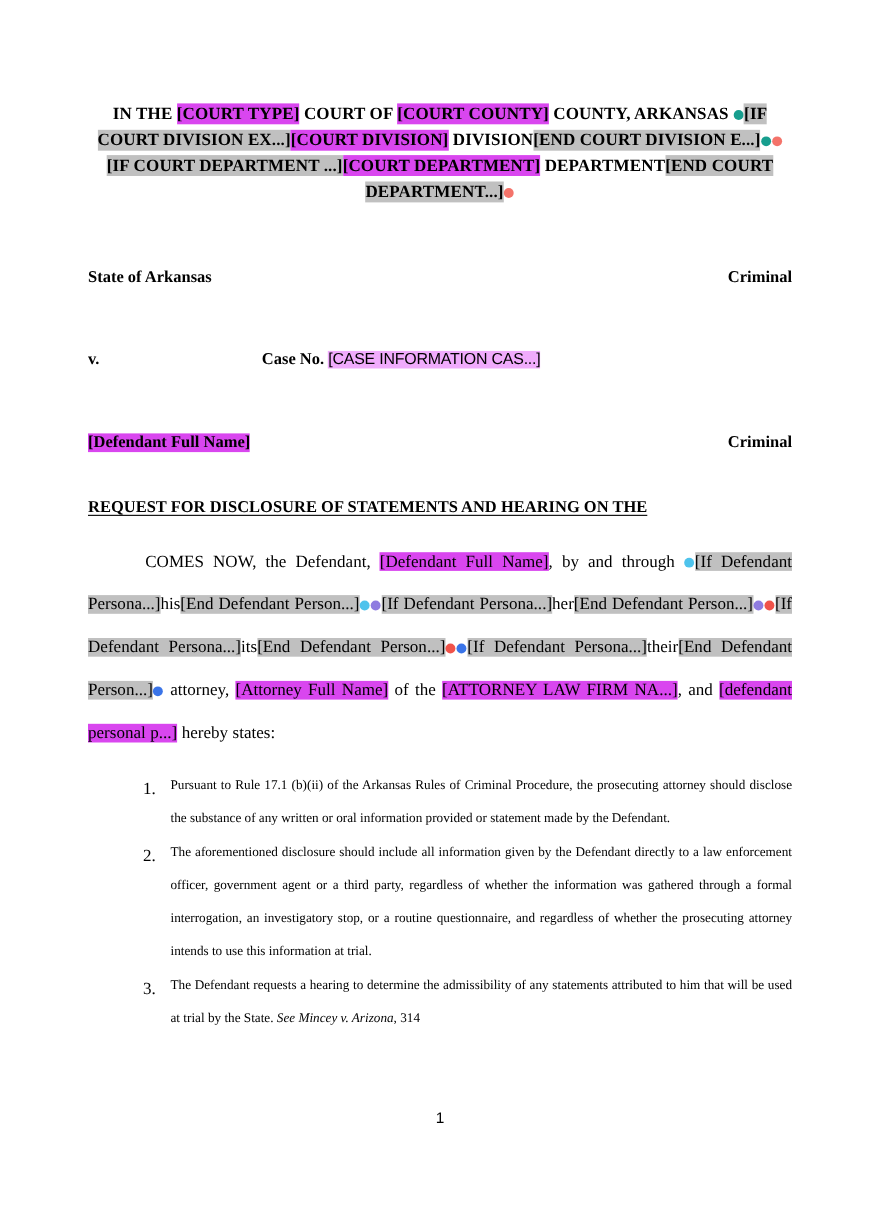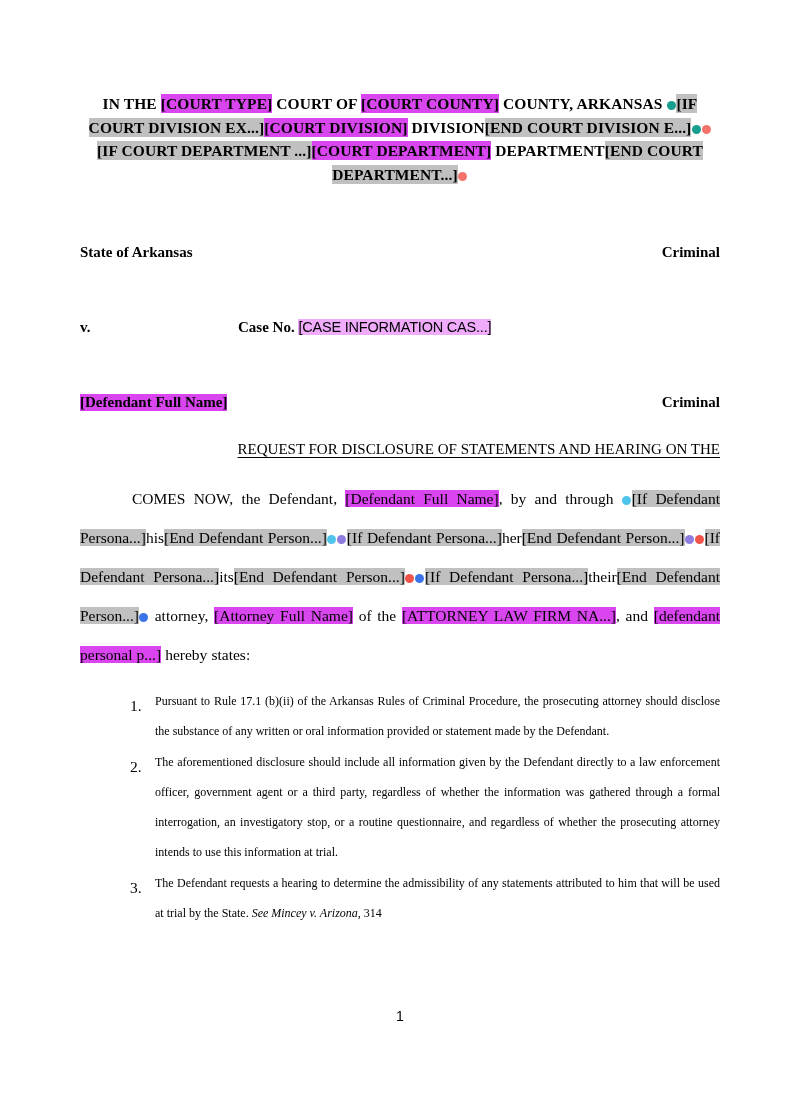--- a/index.html
+++ b/index.html
@@ -80,25 +80,25 @@
     font-family: "Liberation Sans", "DejaVu Sans", sans-serif;
     font-weight: normal;
     font-size: 14.5px;
     background: #f0abfc;
     letter-spacing: -0.2px;
     text-align: right;
   }
 
   
   .doc-title {
-    text-align: right;
-    font-weight: normal;
+    text-align: left;
+    font-weight: bold;
     font-size: 15px;
     line-height: 1.45;
-    margin: 28px 0 18px 0;
+    margin: 40px 0 18px 0;
   }
   .doc-title span {
     text-decoration: underline;
     text-underline-offset: 2.5px;
   }
 
   
   .body-para {
     font-size: 15.5px;
     text-align: justify;

